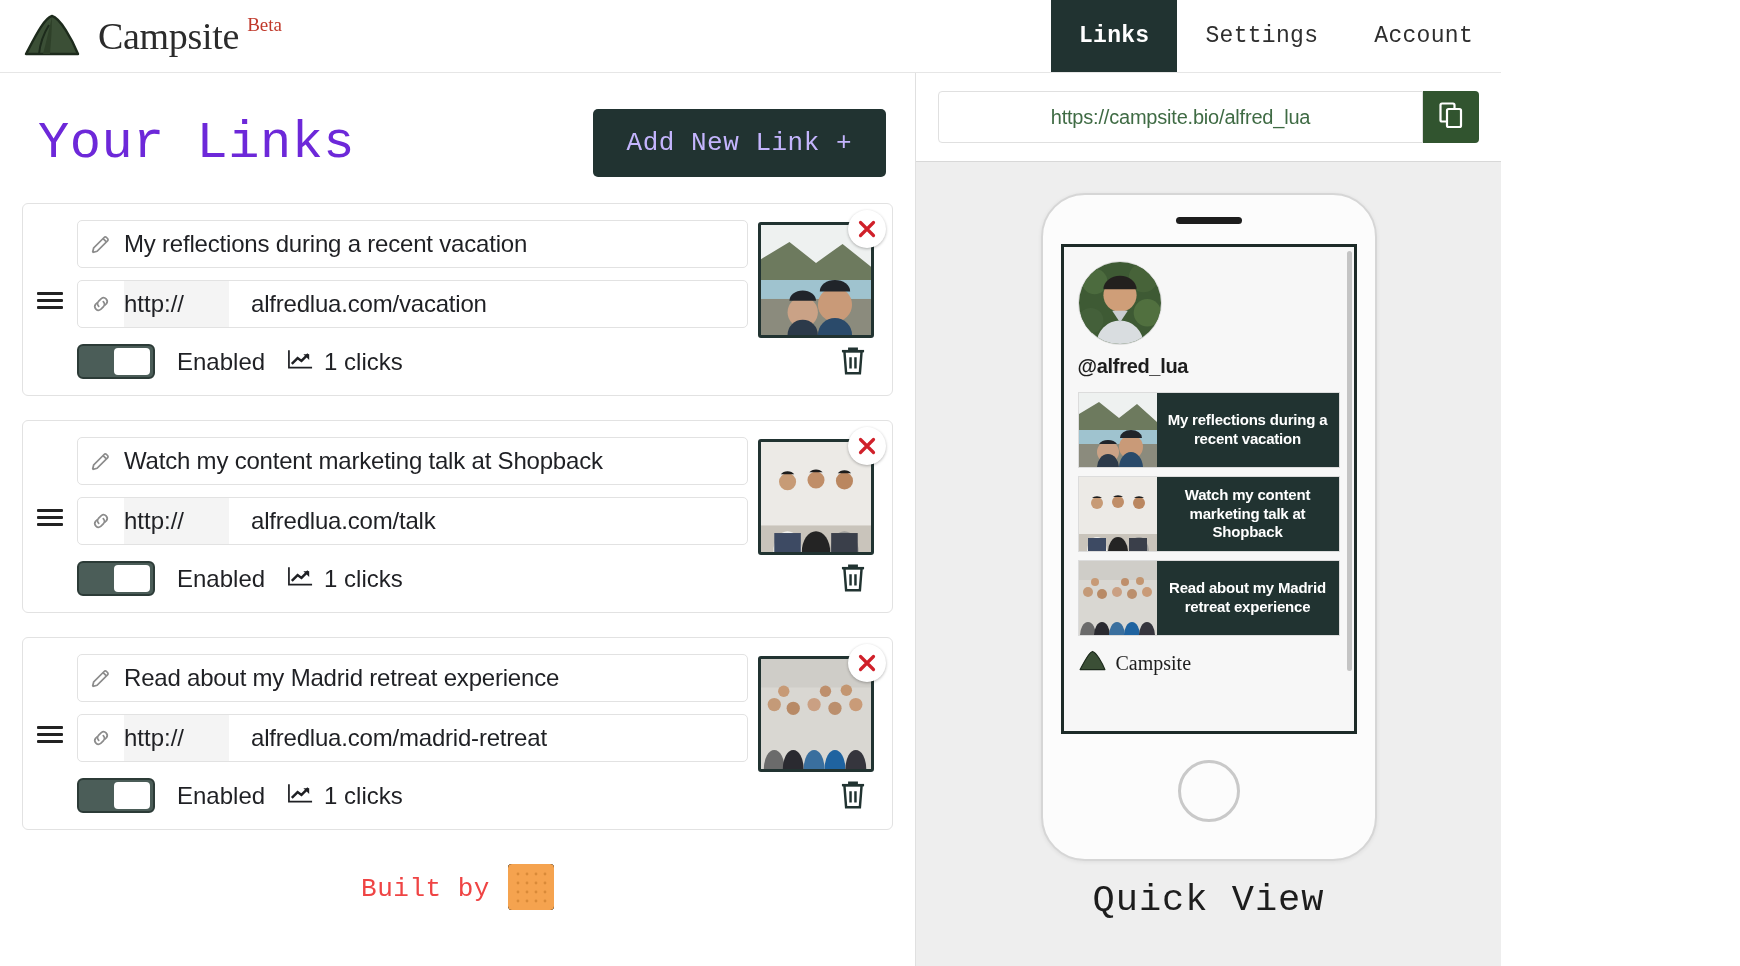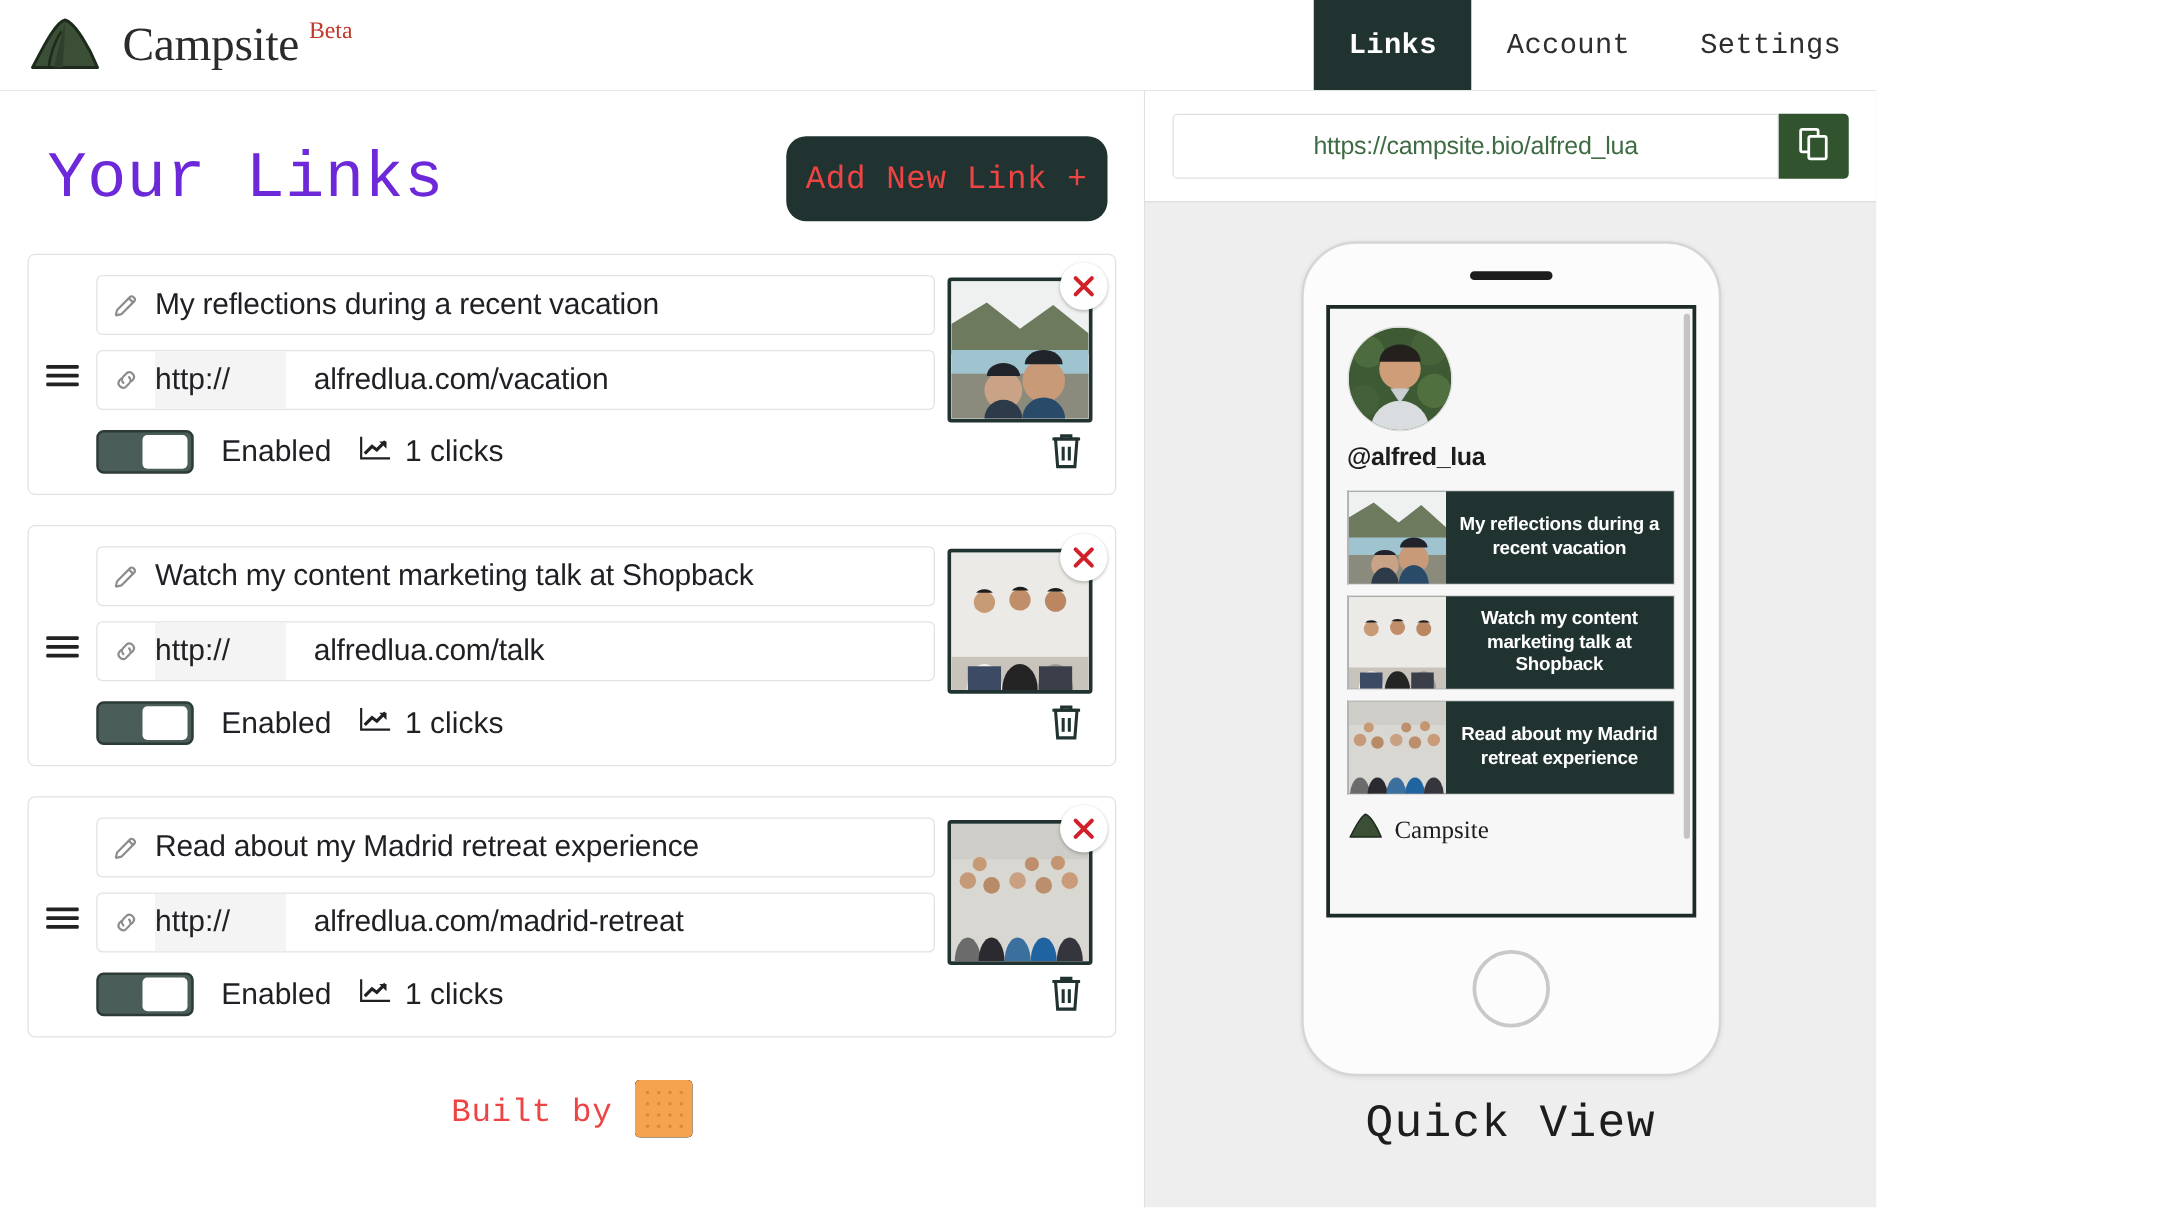--- a/index.html
+++ b/index.html
@@ -57,25 +57,25 @@
   
   .title-row {
     display: flex; align-items: center; justify-content: space-between;
     padding: 36px 0 26px 0;
   }
   .page-title {
     font-family: "Liberation Mono", monospace;
     font-size: 52px; color: #6d28d9; letter-spacing: 0.5px; margin-left: 16px;
   }
   .add-btn {
-    background: #213331; color: #ef4444;
+    background: #213331; color: #c4b5fd;
     font-family: "Liberation Mono", monospace;
     font-size: 26px; letter-spacing: 0.5px;
-    border: none; border-radius: 16px;
-    padding: 19px 16px; cursor: pointer;
+    border: none; border-radius: 5px;
+    padding: 19px 34px; cursor: pointer;
     margin-right: 7px;
   }
 
   
   .cards { display: flex; flex-direction: column; gap: 24px; }
   .card {
     border: 1px solid #e2e2e2; border-radius: 6px;
     background: #fff;
     padding: 16px 18px 16px 10px;
     display: flex; align-items: flex-start; gap: 10px;
@@ -233,22 +233,22 @@
           <path d="M30 3 C22 5 12 26 4 41 L56 41 C50 26 38 5 30 3 Z" fill="#3b4f36" stroke="#1d2b1c" stroke-width="2.4" stroke-linejoin="round"></path>
           <path d="M30 4 C27 16 24 30 21 41 L28 41 C29 29 30 15 30 4 Z" fill="#2e4029"></path>
           <path d="M17 41 C18 31 22 20 27 12" fill="none" stroke="#1d2b1c" stroke-width="2"></path>
         </svg>
       </span>
       <span class="brand-name">Campsite</span>
       <span class="beta">Beta</span>
     </div>
     <div class="nav">
       <div class="nav-item active">Links</div>
+      <div class="nav-item">Settings</div>
       <div class="nav-item">Account</div>
-      <div class="nav-item">Settings</div>
     </div>
   </div>
 
   <div class="body">
 
     <div class="left">
       <div class="title-row">
         <div class="page-title">Your Links</div>
         <button class="add-btn">Add New Link +</button>
       </div>

